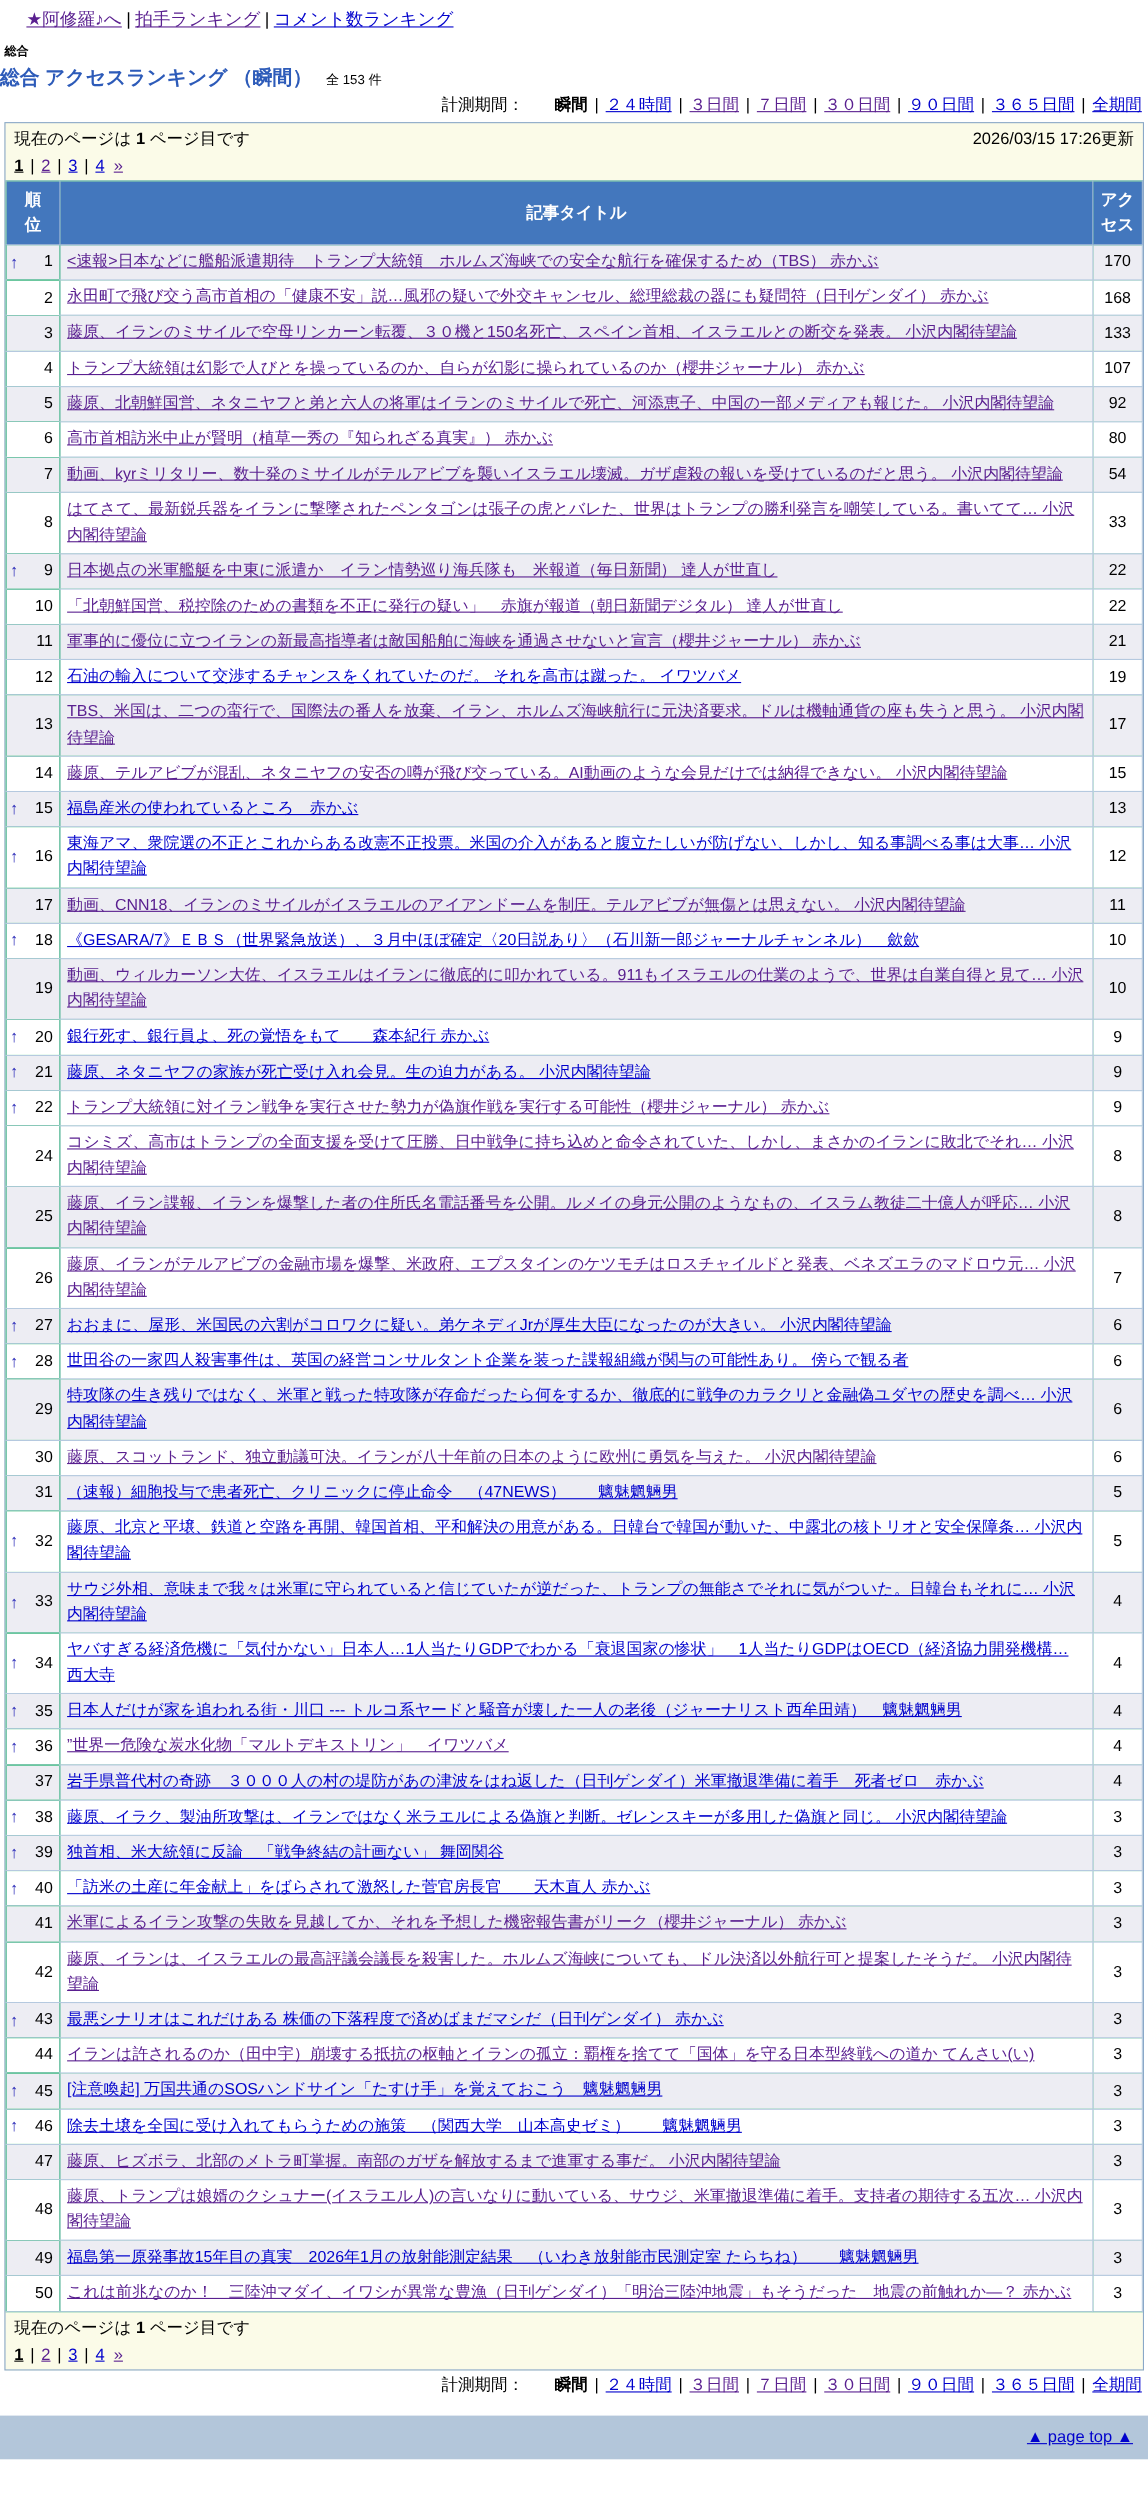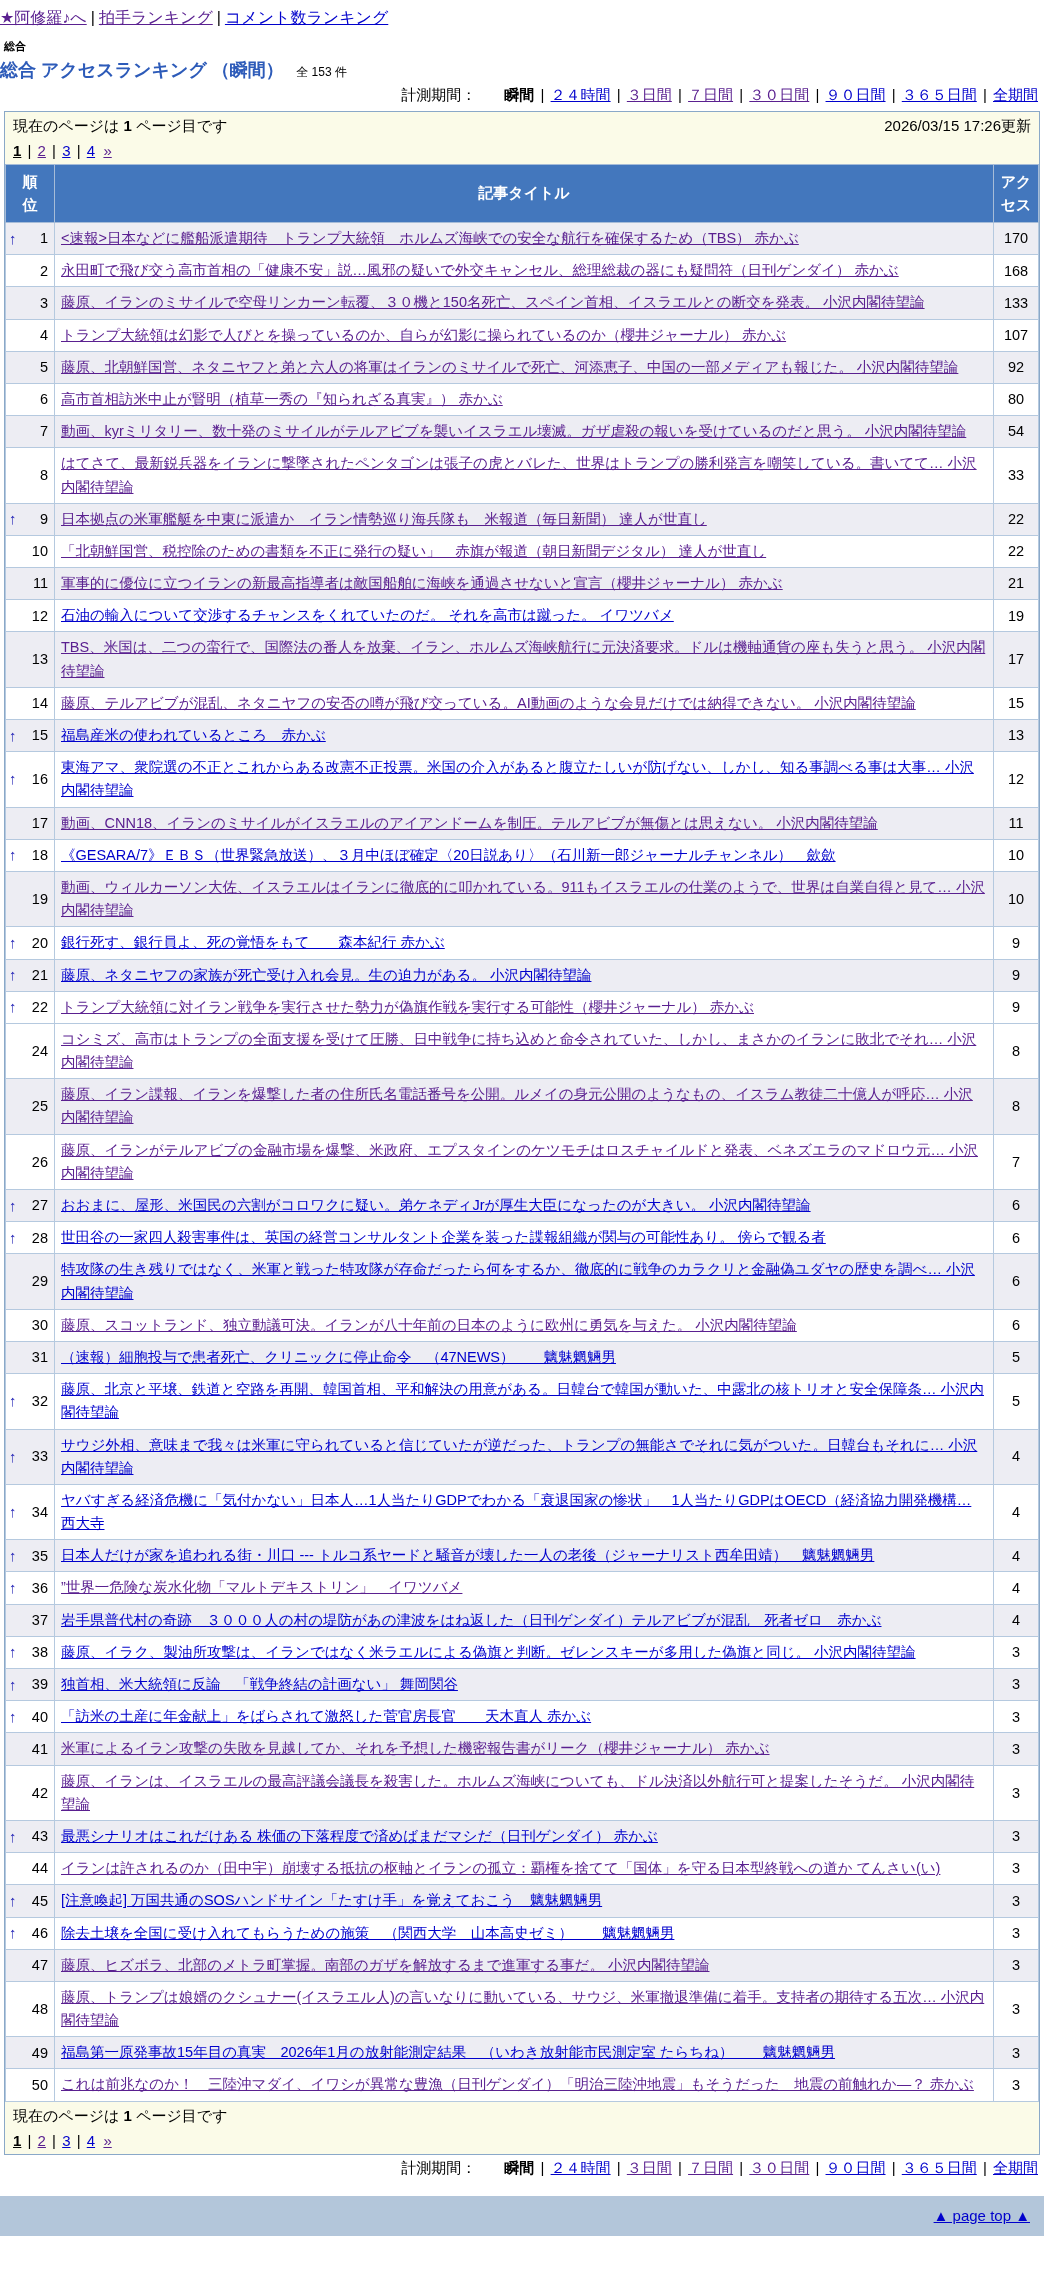--- a/index.html
+++ b/index.html
@@ -1,21 +1,21 @@
 <!DOCTYPE html>
 <html><head>
 <meta charset="utf-8">
 <style>
   html,body{margin:0;padding:0;background:#fff;}
   body{width:1044px;font-family:"Liberation Sans","DejaVu Sans",sans-serif;color:#000;}
   a{text-decoration:underline;cursor:pointer;}
   .lnk.b{color:#0000cc;}
   .lnk.v{color:#5a2090;}
   
-  .topnav{padding:8px 8px 4px 0;font-size:16px;}
+  .topnav{padding:8px 8px 4px 24px;font-size:16px;}
   .sep{color:#000;padding:0 4px;}
   .category{font-size:11px;font-weight:bold;padding:6px 0 2px 4px;}
   
   .title-line{width:69%;text-align:left;padding-top:2px;white-space:nowrap;}
   .page-title{color:#2d5bb9;font-weight:bold;font-size:18px;}
   .total-count{font-size:12px;color:#000;margin-left:8px;}
   
   .period-line{text-align:right;font-size:15px;padding:4px 6px 4px 0;white-space:nowrap;}
   .plabel{color:#000;}
   .pcurrent{color:#000;font-weight:bold;padding-left:28px;}
@@ -250,21 +250,21 @@
           <td class="title"><a class="lnk b" href="#">日本人だけが家を追われる街・川口 --- トルコ系ヤードと騒音が壊した一人の老後（ジャーナリスト西牟田靖）　魑魅魍魎男</a></td>
           <td class="access">4</td>
         </tr>
         <tr class="even">
           <td class="rank"><span class="arrow">↑</span><span class="rnum">36</span></td>
           <td class="title"><a class="lnk v" href="#">”世界一危険な炭水化物「マルトデキストリン」　イワツバメ</a></td>
           <td class="access">4</td>
         </tr>
         <tr class="odd">
           <td class="rank"><span class="rnum">37</span></td>
-          <td class="title"><a class="lnk b" href="#">岩手県普代村の奇跡　３０００人の村の堤防があの津波をはね返した（日刊ゲンダイ）テルアビブが混乱　死者ゼロ　赤かぶ</a></td>
+          <td class="title"><a class="lnk b" href="#">岩手県普代村の奇跡　３０００人の村の堤防があの津波をはね返した（日刊ゲンダイ）米軍撤退準備に着手　死者ゼロ　赤かぶ</a></td>
           <td class="access">4</td>
         </tr>
         <tr class="even">
           <td class="rank"><span class="arrow">↑</span><span class="rnum">38</span></td>
           <td class="title"><a class="lnk b" href="#">藤原、イラク、製油所攻撃は、イランではなく米ラエルによる偽旗と判断。ゼレンスキーが多用した偽旗と同じ。 小沢内閣待望論</a></td>
           <td class="access">3</td>
         </tr>
         <tr class="odd">
           <td class="rank"><span class="arrow">↑</span><span class="rnum">39</span></td>
           <td class="title"><a class="lnk b" href="#">独首相、米大統領に反論　「戦争終結の計画ない」 舞岡関谷</a></td>

